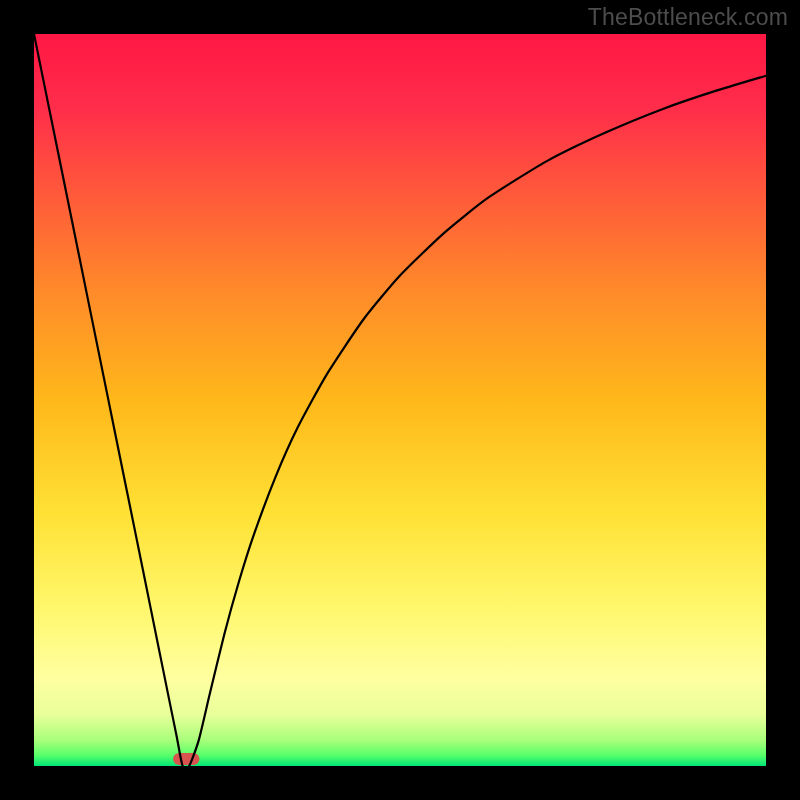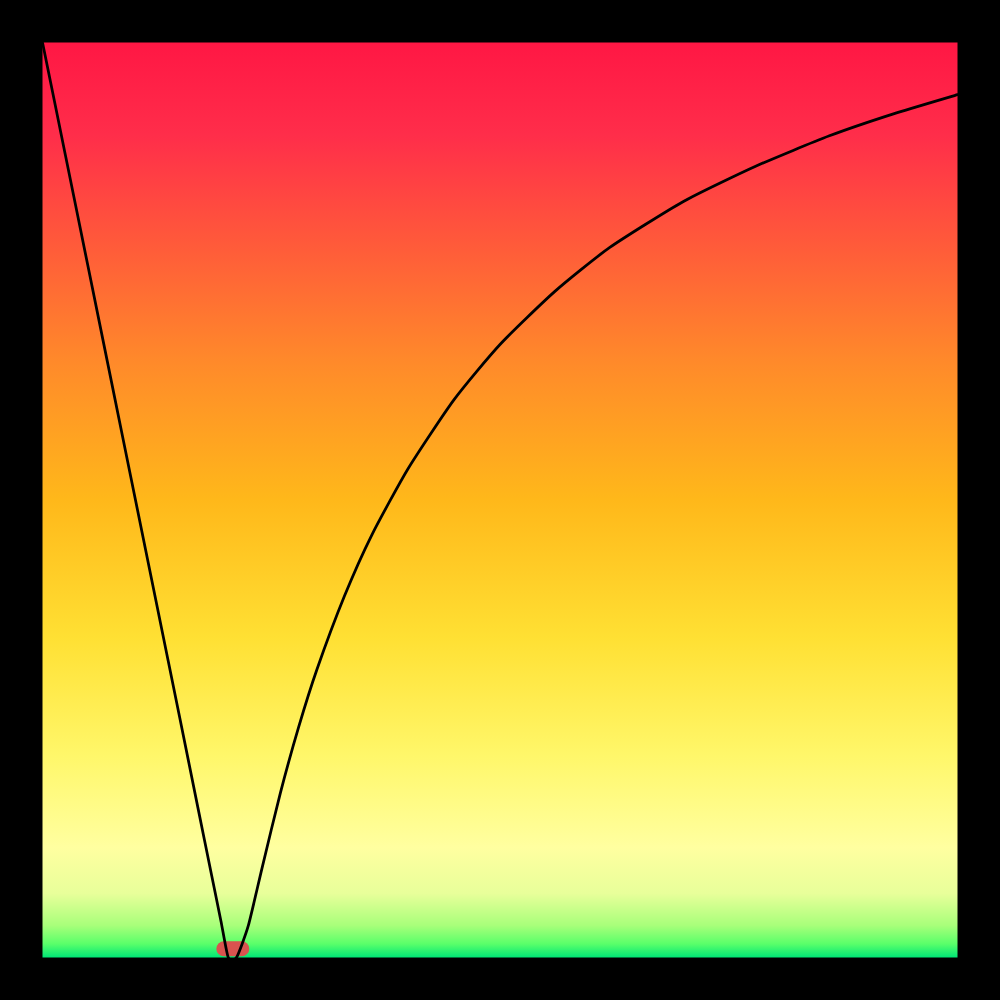--- a/index.html
+++ b/index.html
@@ -30,20 +30,21 @@
   svg {
     position: absolute;
     top: 0;
     left: 0;
   }
 </style>
 </head>
 <body>
 
 <div class="frame">
+  <div class="watermark">TheBottleneck.com</div>
   <svg id="plot" width="800" height="800">
       <defs>
         <linearGradient id="bg-grad" x1="0" y1="0" x2="0" y2="1">
           <stop offset="0%" stop-color="#ff1744"></stop>
           <stop offset="10%" stop-color="#ff2d4a"></stop>
           <stop offset="22%" stop-color="#ff5a3a"></stop>
           <stop offset="35%" stop-color="#ff8a2a"></stop>
           <stop offset="50%" stop-color="#ffb81a"></stop>
           <stop offset="65%" stop-color="#ffe033"></stop>
           <stop offset="78%" stop-color="#fff76a"></stop>

